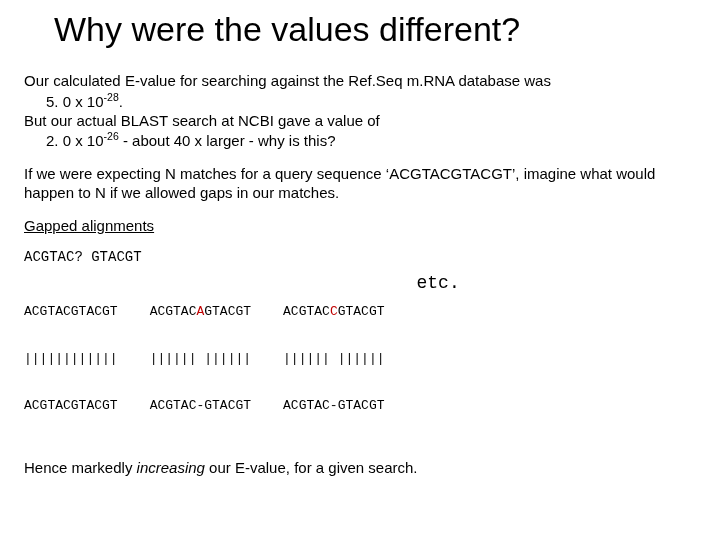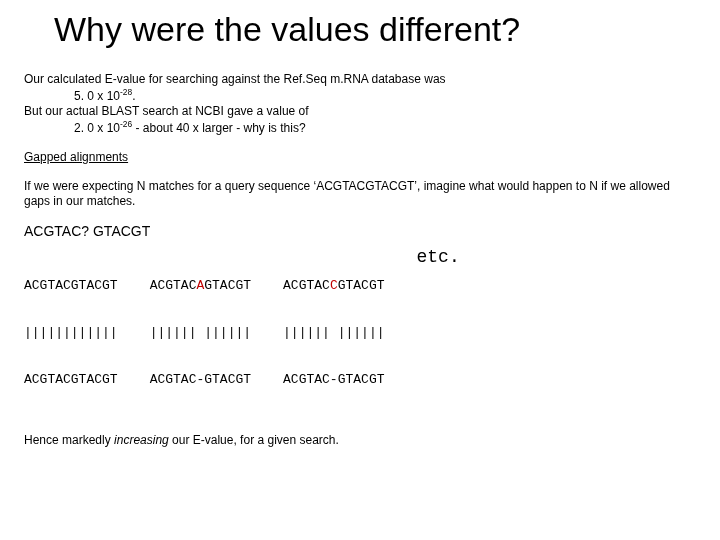--- a/index.html
+++ b/index.html
@@ -14,32 +14,32 @@
   }
   .slide {
     padding: 8px 24px 12px 24px;
   }
   .title {
     font-size: 34px;
     font-weight: 400;
     margin: 2px 0 23px 30px;
   }
   .body-text {
-    font-size: 12px;
+    font-size: 15px;
     line-height: 1.25;
   }
   .indent {
-    margin-left: 50px;
+    margin-left: 22px;
   }
   .sup { font-size: 0.7em; vertical-align: super; }
   .section-gap { margin-top: 14px; }
   .underline { text-decoration: underline; }
   .italic { font-style: italic; margin-top: 8px; }
   .mono {
-    font-family: Liberation Sans, sans-serif;
+    font-family: Liberation Mono, monospace;
     font-size: 14px;
     white-space: pre;
   }
   .align-row {
     display: flex;
     gap: 32px;
     margin-top: 8px;
   }
   .align-col {
     font-family: "Courier New", Courier, monospace;
@@ -65,25 +65,25 @@
     <div>Our calculated E-value for searching against the Ref.Seq m.RNA database was</div>
     <div class="indent">
       <span>5. 0 x 10</span><span class="sup">-28</span><span>.</span>
     </div>
     <div>But our actual BLAST search at NCBI gave a value of</div>
     <div class="indent">
       <span>2. 0 x 10</span><span class="sup">-26</span><span>   - about 40 x larger - why is this?</span>
     </div>
   </div>
 
+  <div class="body-text section-gap">If we were expecting N matches for a query sequence ‘ACGTACGTACGT’, imagine what would happen to N if we allowed gaps in our matches.</div>
+
   <div class="body-text section-gap">
     <span class="underline">Gapped alignments</span>
   </div>
-
-  <div class="body-text section-gap">If we were expecting N matches for a query sequence ‘ACGTACGTACGT’, imagine what would happen to N if we allowed gaps in our matches.</div>
 
   <div class="mono section-gap">ACGTAC? GTACGT</div>
 
 
   <div class="align-row">
     <div class="align-col">
       <div>ACGTACGTACGT</div>
       <div>||||||||||||</div>
       <div>ACGTACGTACGT</div>
     </div>

